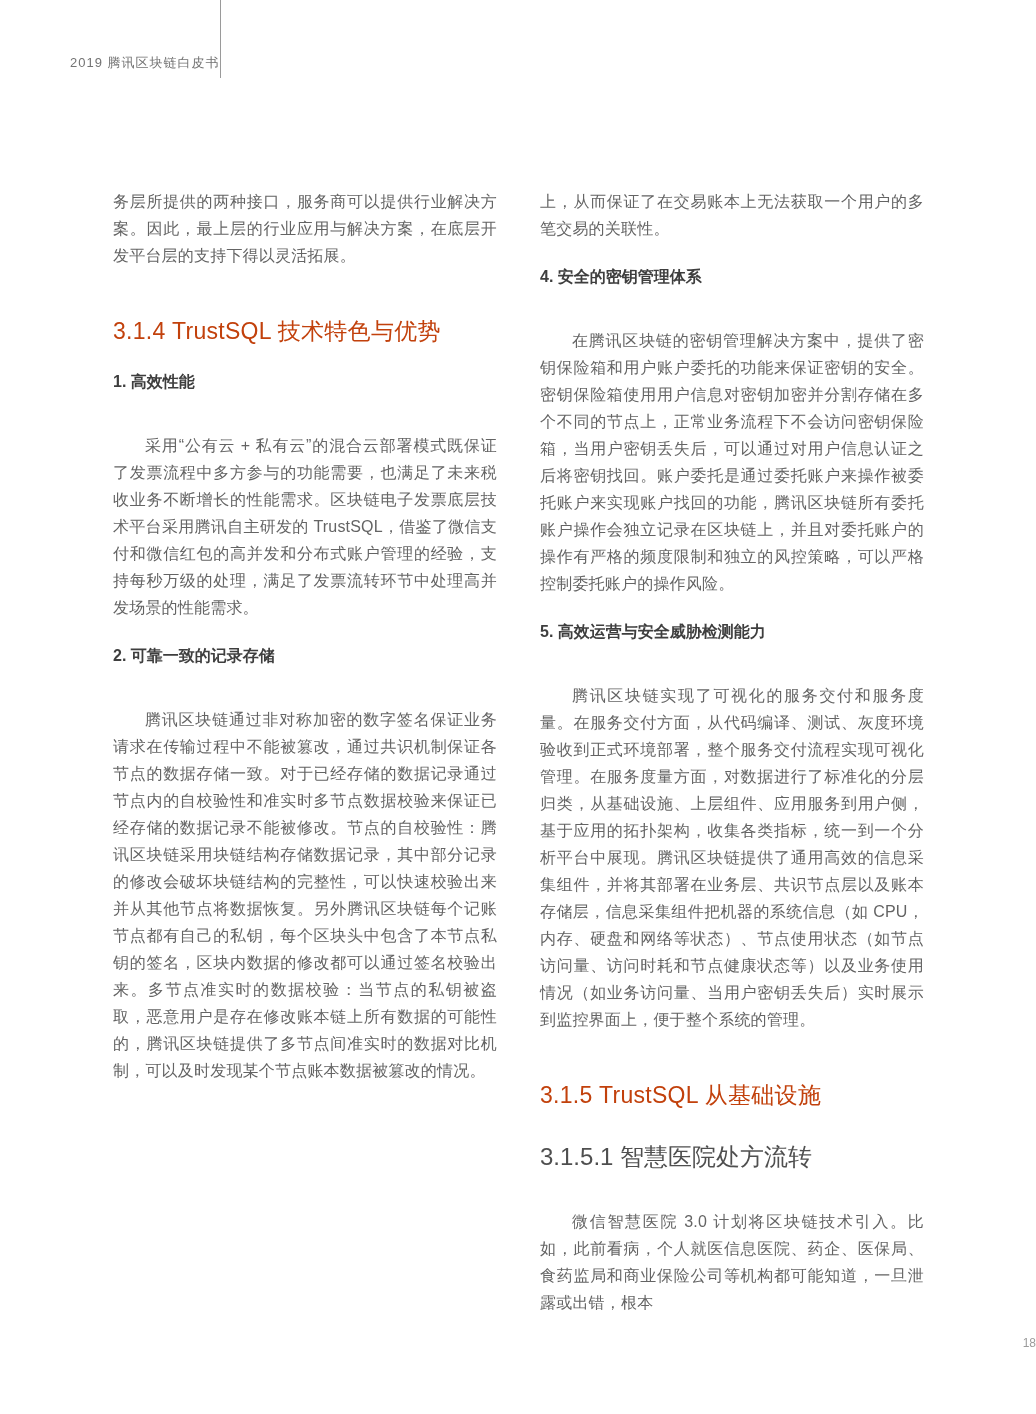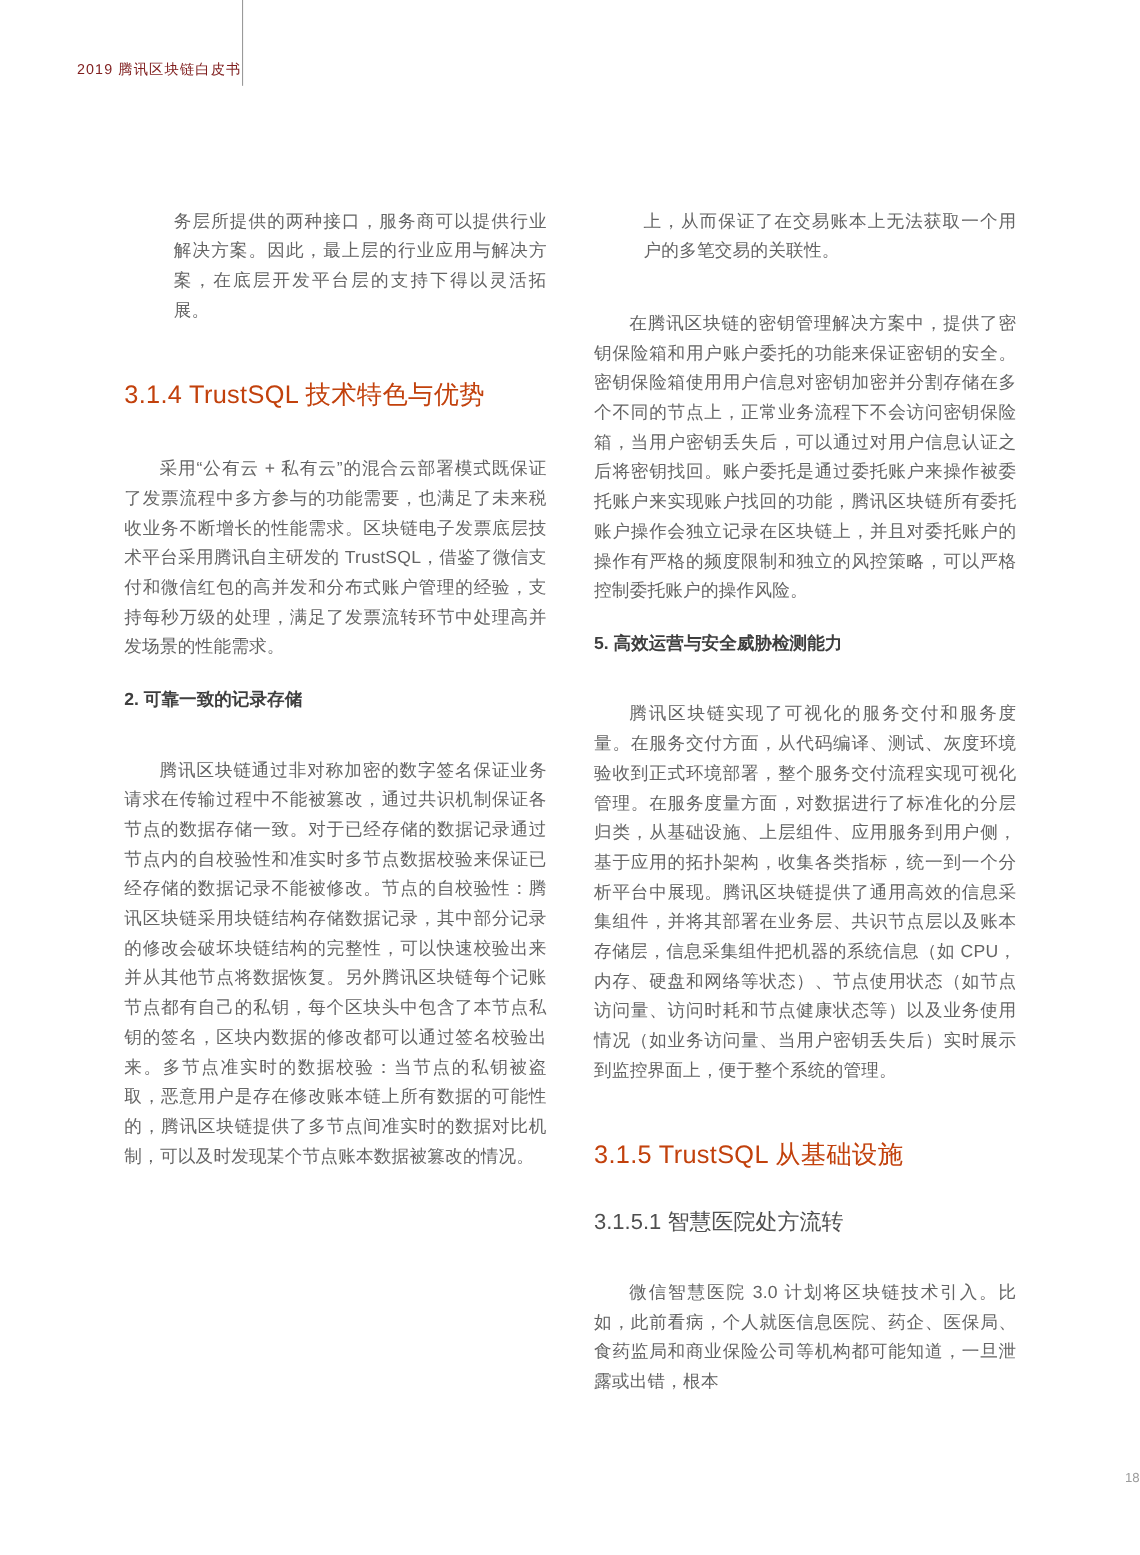--- a/index.html
+++ b/index.html
@@ -10,21 +10,21 @@
     height: 1414px;
     background: #ffffff;
     font-family: "Liberation Sans", "DejaVu Sans", sans-serif;
     overflow: hidden;
   }
   .header-text {
     position: absolute;
     left: 70px;
     top: 54px;
     font-size: 13px;
-    color: #7f1d1d;
+    color: #737373;
     letter-spacing: 1px;
     white-space: nowrap;
   }
   .header-divider {
     position: absolute;
     left: 220px;
     top: 0;
     width: 1px;
     height: 78px;
     background: #9a9a9a;
@@ -41,38 +41,38 @@
   .col { width: 384px; }
   .para {
     font-size: 16px;
     line-height: 27px;
     color: #646464;
     text-align: justify;
     margin: 16px 0 0;
     letter-spacing: 0.2px;
   }
   .para.indent { text-indent: 2em; margin-top: 39px; }
-  .para.first { margin-top: 0; margin-left: 45px; }
+  .para.first { margin-top: 0; }
   .h2 {
     font-size: 23px;
     font-weight: 400;
     color: #c2410c;
     margin: 46px 0 0;
     line-height: 32px;
     letter-spacing: 0.3px;
   }
   .h3 {
     font-size: 16px;
     font-weight: 700;
     color: #3e3e3e;
     margin: 24px 0 0;
     line-height: 22px;
   }
   .h4 {
-    font-size: 20px;
+    font-size: 24px;
     font-weight: 400;
     color: #4f4f4f;
     margin: 34px 0 0;
     line-height: 24px;
   }
   .page-number {
     position: absolute;
     top: 1336px;
     left: 0;
     width: 100%;
@@ -89,30 +89,32 @@
   <span class="header-text">2019 腾讯区块链白皮书</span>
   <span class="header-divider"></span>
 
   <div class="columns">
 
     <div class="col">
       <p class="para first">务层所提供的两种接口，服务商可以提供行业解决方案。因此，最上层的行业应用与解决方案，在底层开发平台层的支持下得以灵活拓展。</p>
 
       <h2 class="h2">3.1.4 TrustSQL 技术特色与优势</h2>
 
+      <h3 class="h3">1. 高效性能</h3>
       <p class="para indent">采用“公有云 + 私有云”的混合云部署模式既保证了发票流程中多方参与的功能需要，也满足了未来税收业务不断增长的性能需求。区块链电子发票底层技术平台采用腾讯自主研发的 TrustSQL，借鉴了微信支付和微信红包的高并发和分布式账户管理的经验，支持每秒万级的处理，满足了发票流转环节中处理高并发场景的性能需求。</p>
 
       <h3 class="h3">2. 可靠一致的记录存储</h3>
       <p class="para indent">腾讯区块链通过非对称加密的数字签名保证业务请求在传输过程中不能被篡改，通过共识机制保证各节点的数据存储一致。对于已经存储的数据记录通过节点内的自校验性和准实时多节点数据校验来保证已经存储的数据记录不能被修改。节点的自校验性：腾讯区块链采用块链结构存储数据记录，其中部分记录的修改会破坏块链结构的完整性，可以快速校验出来并从其他节点将数据恢复。另外腾讯区块链每个记账节点都有自己的私钥，每个区块头中包含了本节点私钥的签名，区块内数据的修改都可以通过签名校验出来。多节点准实时的数据校验：当节点的私钥被盗取，恶意用户是存在修改账本链上所有数据的可能性的，腾讯区块链提供了多节点间准实时的数据对比机制，可以及时发现某个节点账本数据被篡改的情况。</p>
 
     </div>
 
     <div class="col">
       <p class="para first">上，从而保证了在交易账本上无法获取一个用户的多笔交易的关联性。</p>
 
+      <h3 class="h3">4. 安全的密钥管理体系</h3>
       <p class="para indent">在腾讯区块链的密钥管理解决方案中，提供了密钥保险箱和用户账户委托的功能来保证密钥的安全。密钥保险箱使用用户信息对密钥加密并分割存储在多个不同的节点上，正常业务流程下不会访问密钥保险箱，当用户密钥丢失后，可以通过对用户信息认证之后将密钥找回。账户委托是通过委托账户来操作被委托账户来实现账户找回的功能，腾讯区块链所有委托账户操作会独立记录在区块链上，并且对委托账户的操作有严格的频度限制和独立的风控策略，可以严格控制委托账户的操作风险。</p>
 
       <h3 class="h3">5. 高效运营与安全威胁检测能力</h3>
       <p class="para indent">腾讯区块链实现了可视化的服务交付和服务度量。在服务交付方面，从代码编译、测试、灰度环境验收到正式环境部署，整个服务交付流程实现可视化管理。在服务度量方面，对数据进行了标准化的分层归类，从基础设施、上层组件、应用服务到用户侧，基于应用的拓扑架构，收集各类指标，统一到一个分析平台中展现。腾讯区块链提供了通用高效的信息采集组件，并将其部署在业务层、共识节点层以及账本存储层，信息采集组件把机器的系统信息（如 CPU，内存、硬盘和网络等状态）、节点使用状态（如节点访问量、访问时耗和节点健康状态等）以及业务使用情况（如业务访问量、当用户密钥丢失后）实时展示到监控界面上，便于整个系统的管理。</p>
 
       <h2 class="h2">3.1.5 TrustSQL 从基础设施</h2>
 
       <div class="h4">3.1.5.1 智慧医院处方流转</div>
 
       <p class="para indent">微信智慧医院 3.0 计划将区块链技术引入。比如，此前看病，个人就医信息医院、药企、医保局、食药监局和商业保险公司等机构都可能知道，一旦泄露或出错，根本</p>

